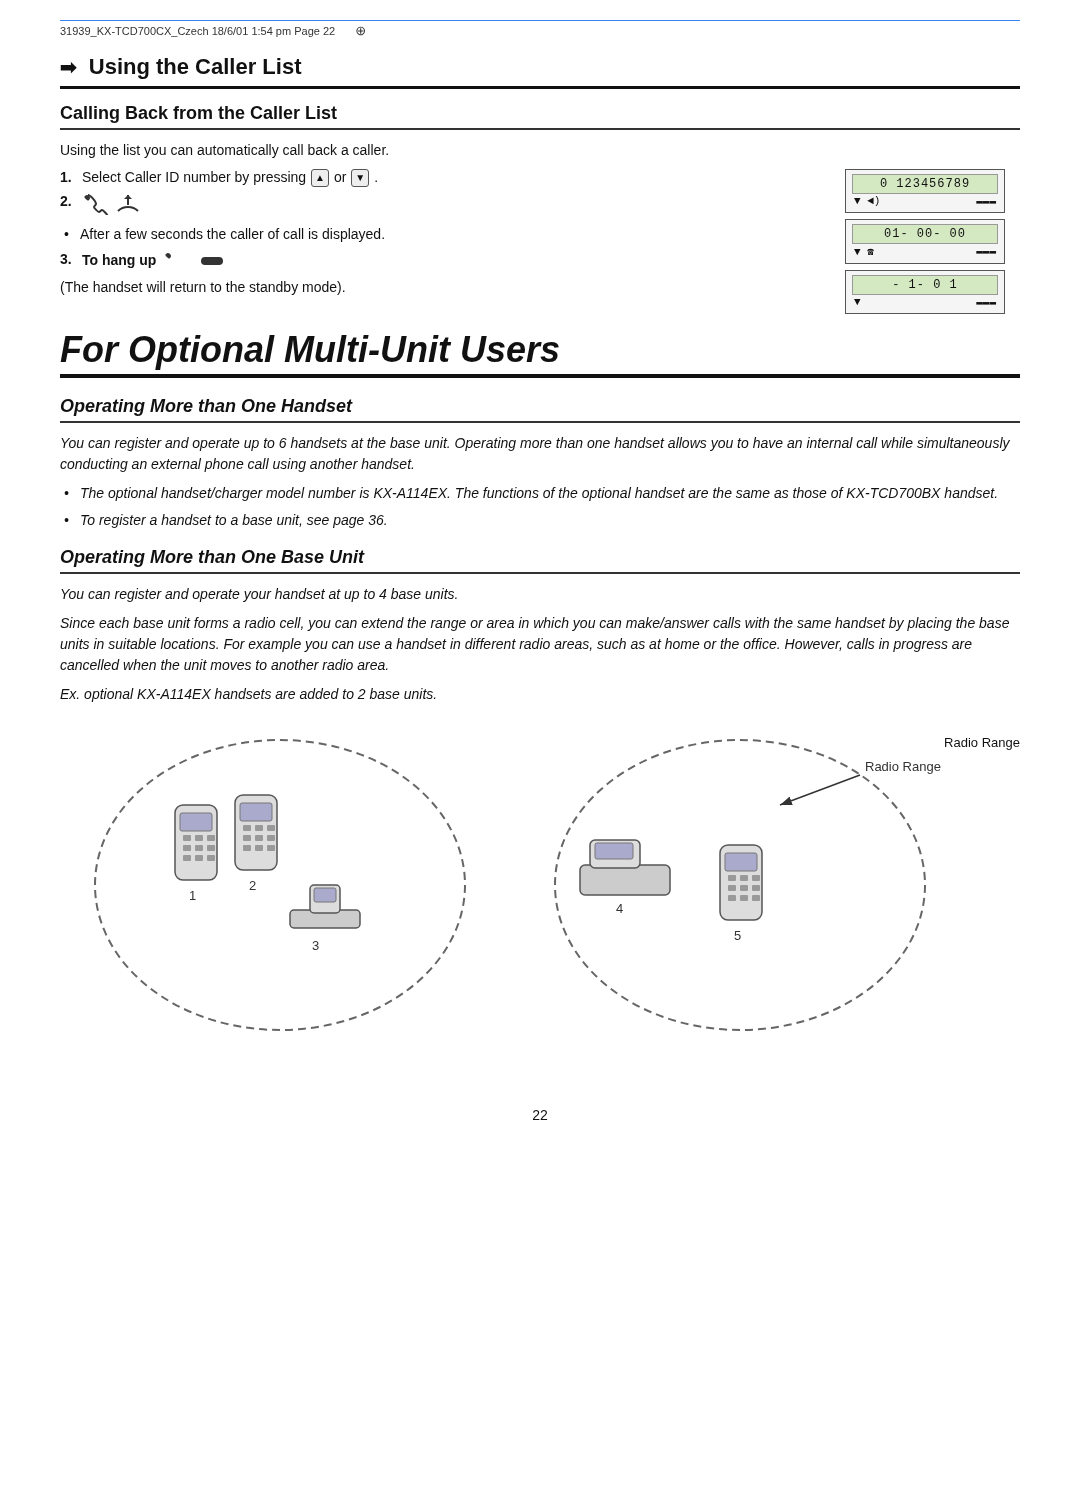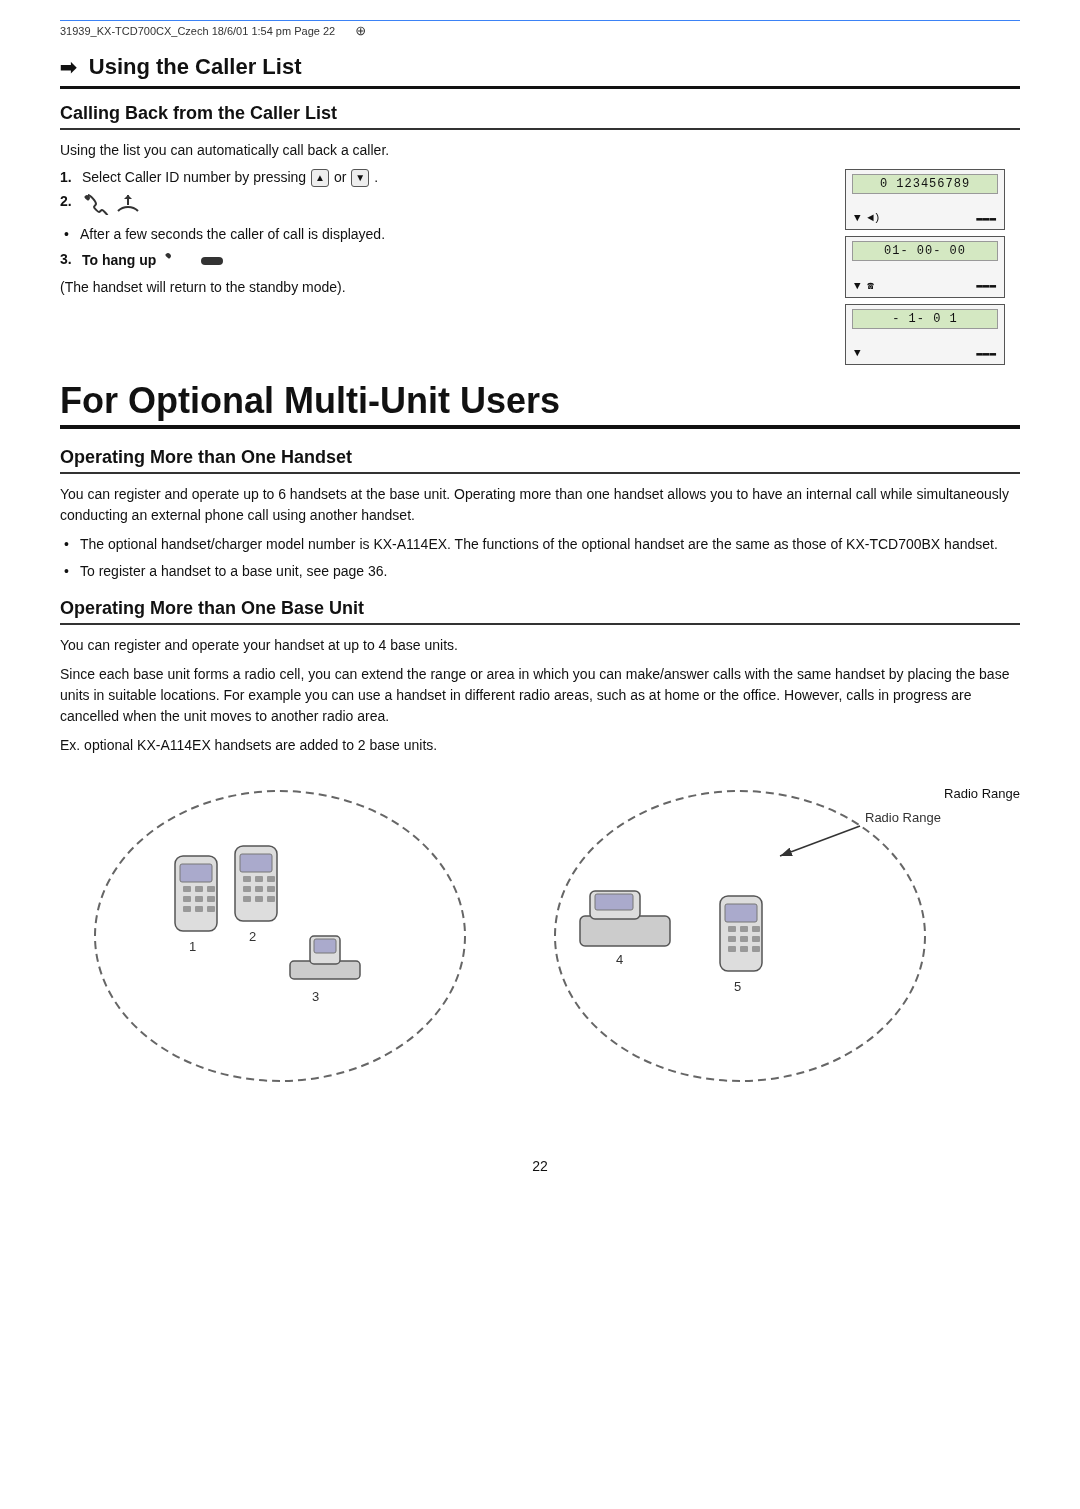--- a/index.html
+++ b/index.html
@@ -104,33 +104,34 @@
       font-size: 12px;
       font-family: 'Courier New', monospace;
     }
     .display-screen {
       background: #d4e8c2;
       font-family: 'Courier New', monospace;
       font-size: 12px;
       padding: 2px 4px;
       letter-spacing: 1px;
       border: 1px solid #999;
-      margin-bottom: 17px;
+      margin-bottom: 0;
       text-align: center;
       width: 100%;
     }
     .display-indicator-row {
       display: flex;
       justify-content: space-between;
       padding: 1px 2px;
       font-size: 11px;
     }
 
     
     .big-section {
+      font-style: italic;
     }
     .big-section-title {
       font-size: 36px;
       font-weight: bold;
       margin: 10px 0 4px 0;
       line-height: 1.1;
     }
     .big-section-divider {
       border: none;
       border-top: 4px solid #111;

